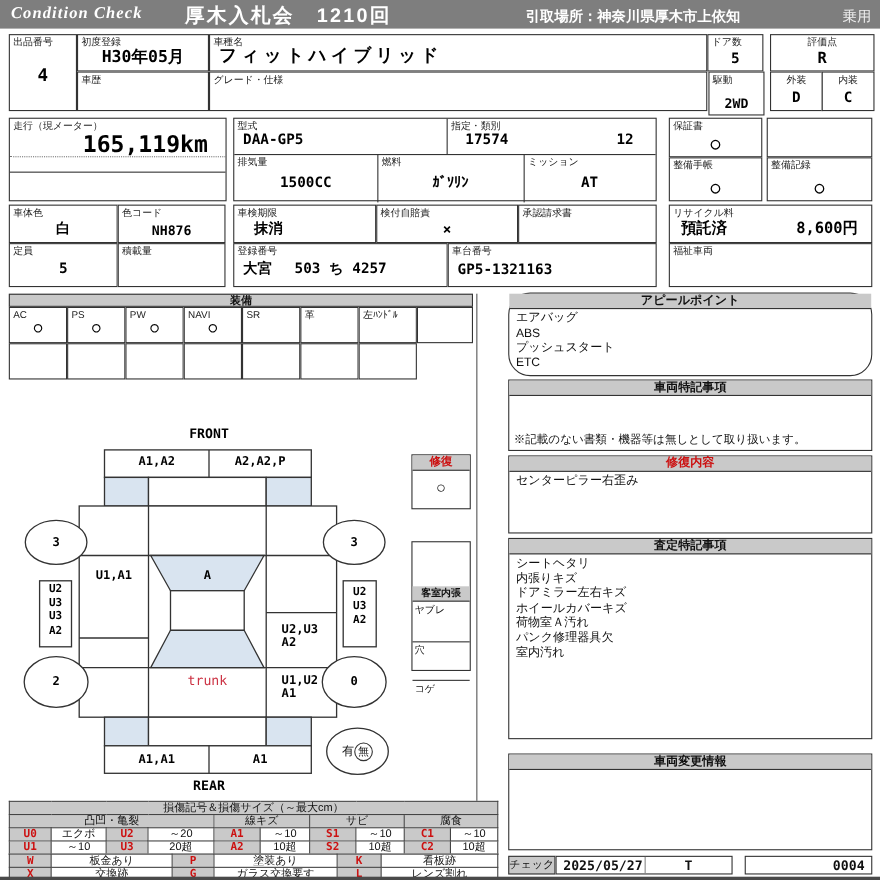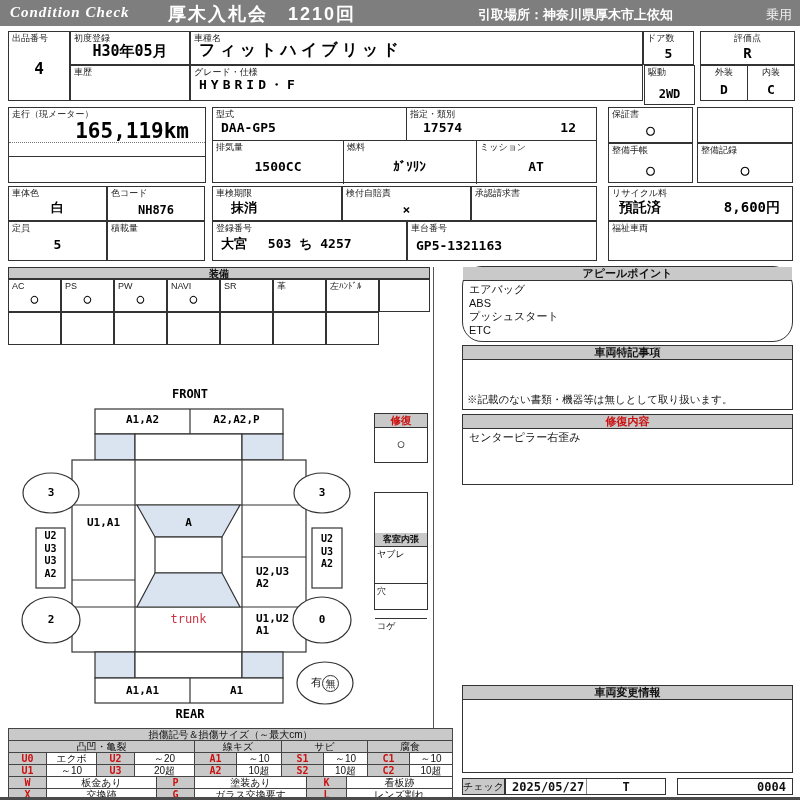--- a/index.html
+++ b/index.html
@@ -64,21 +64,20 @@
   <div class="cell" style="left:70px;top:65px;width:120px;height:36px;">
     <span class="cl">車歴</span>
     <span class="cv"></span>
   </div>
   <div class="cell" style="left:190px;top:31px;width:453px;height:34px;">
     <span class="cl">車種名</span>
     <span class="cv left" style="font-size:16px;letter-spacing:4px;">フィットハイブリッド</span>
   </div>
   <div class="cell" style="left:190px;top:65px;width:453px;height:36px;">
     <span class="cl">グレード・仕様</span>
-    <span class="cv left" style="letter-spacing:4px;bottom:6px;">HYBRID・F</span>
   </div>
   <div class="cell" style="left:643px;top:31px;width:51px;height:34px;">
     <span class="cl">ドア数</span>
     <span class="cv">5</span>
   </div>
   <div class="cell" style="left:644px;top:65px;width:51px;height:40px;">
     <span class="cl">駆動</span>
     <span class="cv" style="font-size:12px;">2WD</span>
   </div>
   <div class="cell" style="left:700px;top:31px;width:95px;height:34px;">
@@ -295,20 +294,30 @@
 プッシュスタート
 ETC</div>
   </div>
   <div class="panel" style="left:462px;top:414px;width:331px;height:71px;">
     <div class="phead red">修復内容</div>
     <div class="pbody">センターピラー右歪み</div>
   </div>
   <div class="panel" style="left:462px;top:345px;width:331px;height:65px;">
     <div class="phead">車両特記事項</div>
     <div style="position:absolute;left:4px;bottom:2px;font-size:10.5px;">※記載のない書類・機器等は無しとして取り扱います。</div>
+  </div>
+  <div class="panel" style="left:462px;top:489px;width:331px;height:183px;">
+    <div class="phead">査定特記事項</div>
+    <div class="pbody">シートヘタリ
+内張りキズ
+ドアミラー左右キズ
+ホイールカバーキズ
+荷物室Ａ汚れ
+パンク修理器具欠
+室内汚れ</div>
   </div>
   <div class="panel" style="left:462px;top:685px;width:331px;height:88px;">
     <div class="phead">車両変更情報</div>
     <div class="pbody"></div>
   </div>
 
   <div class="cell" style="left:462px;top:778px;width:43px;height:17px;background:#c9c9c9;font-size:10px;line-height:16px;text-align:center;">チェック</div>
   <div class="cell" style="left:505px;top:778px;width:161px;height:17px;">
     <div class="vline" style="left:80px;top:0;height:15px;border-left-color:#888;"></div>
     <span style="position:absolute;left:6px;top:1px;font:bold 12px 'DejaVu Sans Mono',monospace;">2025/05/27</span>

